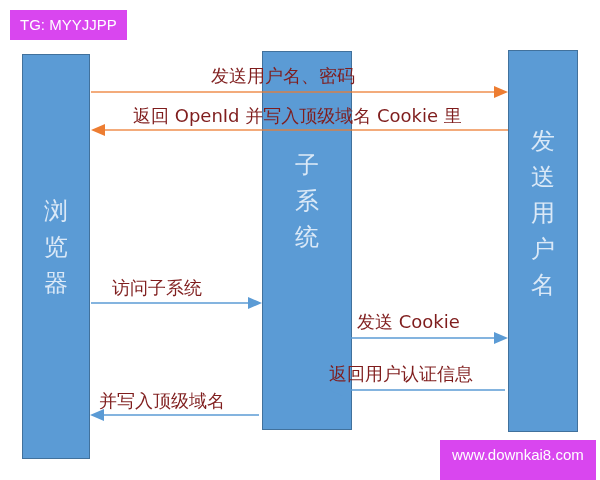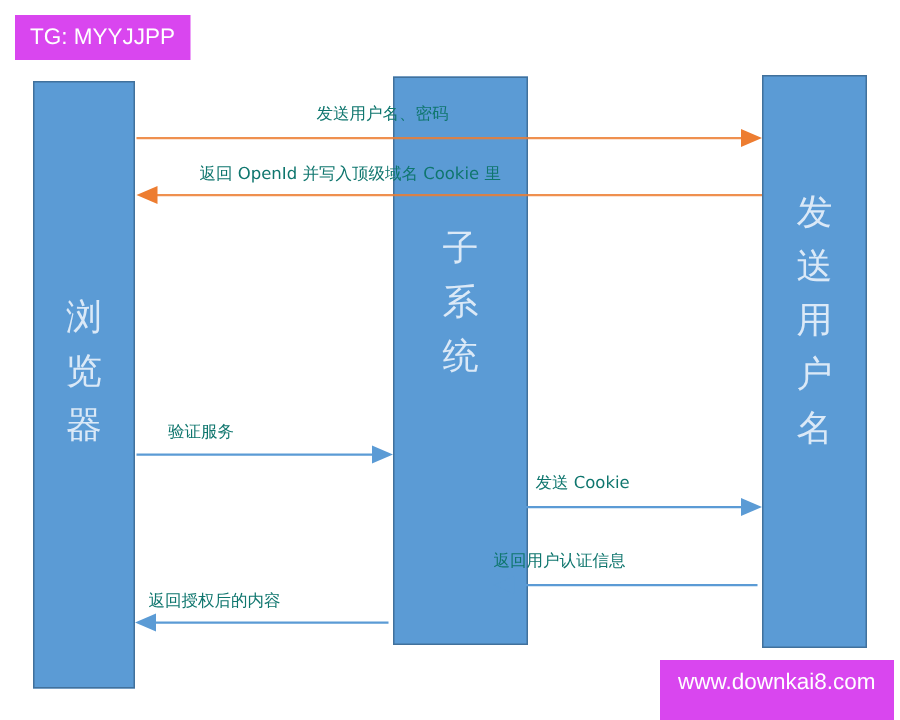--- a/index.html
+++ b/index.html
@@ -15,21 +15,21 @@
               align-items: center; justify-content: center; }
   .lifeline-label { color: #dbe9f7; font-size: 24px; line-height: 36px; width: 28px;
                     text-align: center; word-break: break-all; }
   #col-browser { left: 22px; top: 54px; width: 68px; height: 405px; }
   #col-subsystem { left: 262px; top: 51px; width: 90px; height: 379px; }
   #col-auth { left: 508px; top: 50px; width: 70px; height: 382px; }
   #col-browser .lifeline-label { margin-top: -20px; }
   #col-subsystem .lifeline-label { margin-top: -80px; }
   #col-auth .lifeline-label { margin-top: -56px; }
   svg.arrows { position: absolute; left: 0; top: 0; }
-  .msg { position: absolute; font-size: 11px; color: #0f766e; white-space: nowrap; line-height: 20px; }
+  .msg { position: absolute; font-size: 18px; color: #7f1d1d; white-space: nowrap; line-height: 20px; }
 </style>
 </head>
 <body>
 
 <div id="wm-top" class="watermark">TG: MYYJJPP</div>
 
 <div id="col-browser" class="lifeline">
   <div class="lifeline-label">浏览器</div>
 </div>
 <div id="col-subsystem" class="lifeline">
@@ -67,18 +67,18 @@
   </g>
 
   <g>
     <line x1="259" y1="415" x2="103" y2="415" stroke="#5b9bd5" stroke-width="1.5"></line>
     <polygon points="90,415 104,409 104,421" fill="#5b9bd5"></polygon>
   </g>
 </svg>
 
 <div class="msg" style="left:211px; top:66px;">发送用户名、密码</div>
 <div class="msg" style="left:133px; top:106px;text-align:right;">返回 OpenId 并写入顶级域名 Cookie 里</div>
-<div class="msg" style="left:112px; top:278px;">验证服务</div>
+<div class="msg" style="left:112px; top:278px;">访问子系统</div>
 <div class="msg" style="left:357px; top:312px;">发送 Cookie</div>
 <div class="msg" style="left:329px; top:364px;">返回用户认证信息</div>
-<div class="msg" style="left:99px; top:391px;">返回授权后的内容</div>
+<div class="msg" style="left:99px; top:391px;">并写入顶级域名</div>
 
 <div id="wm-bottom" class="watermark">www.downkai8.com</div>
 
 </body></html>

